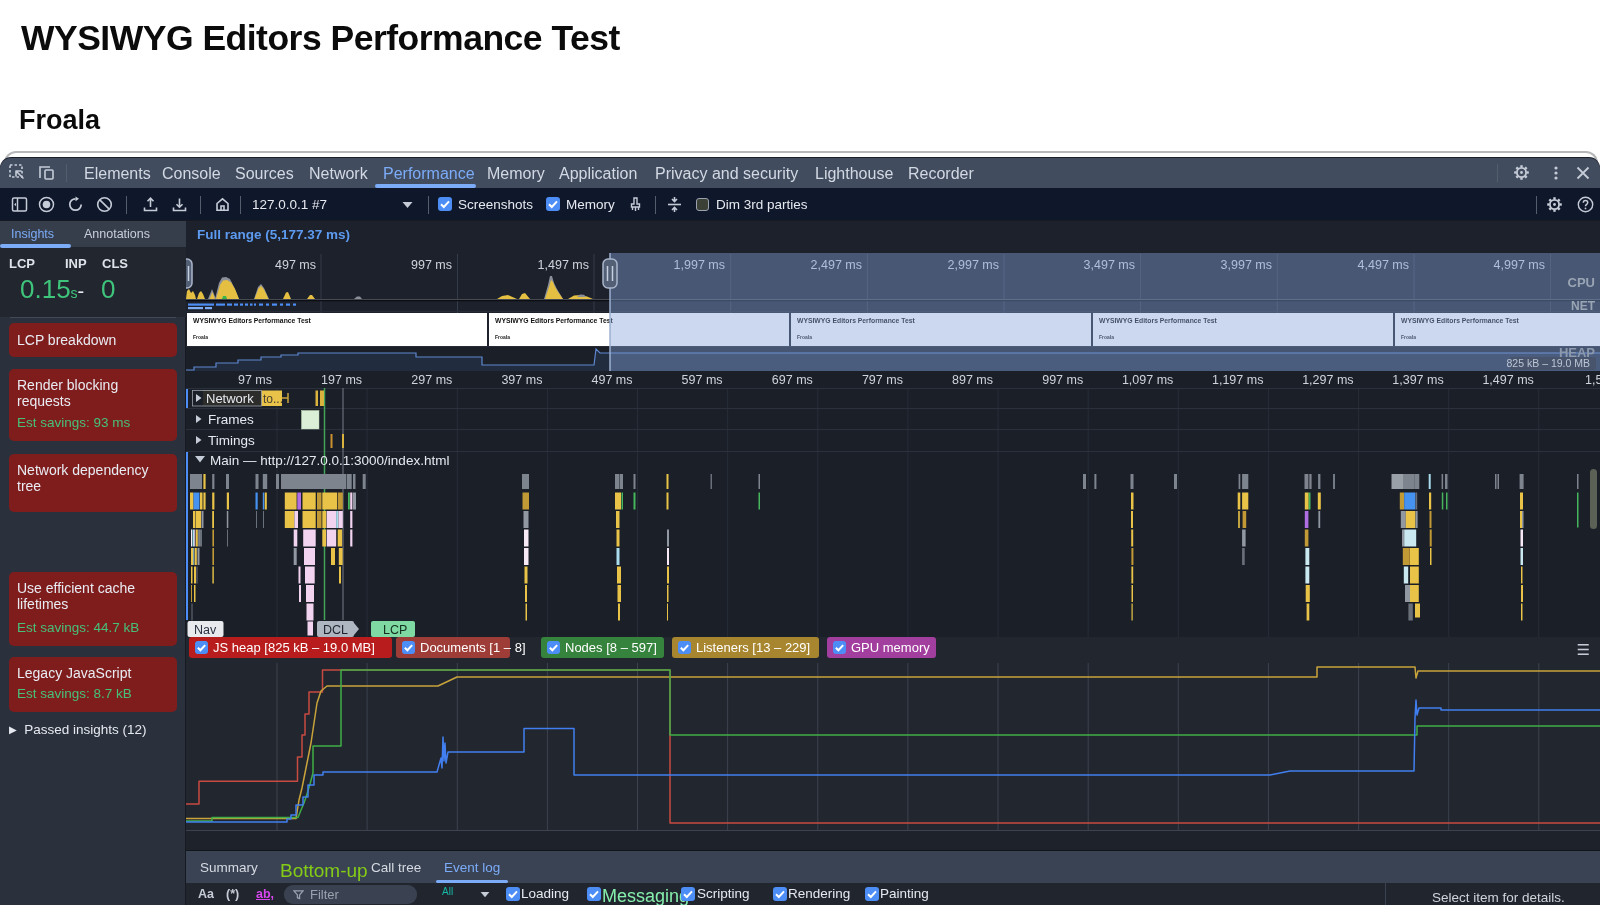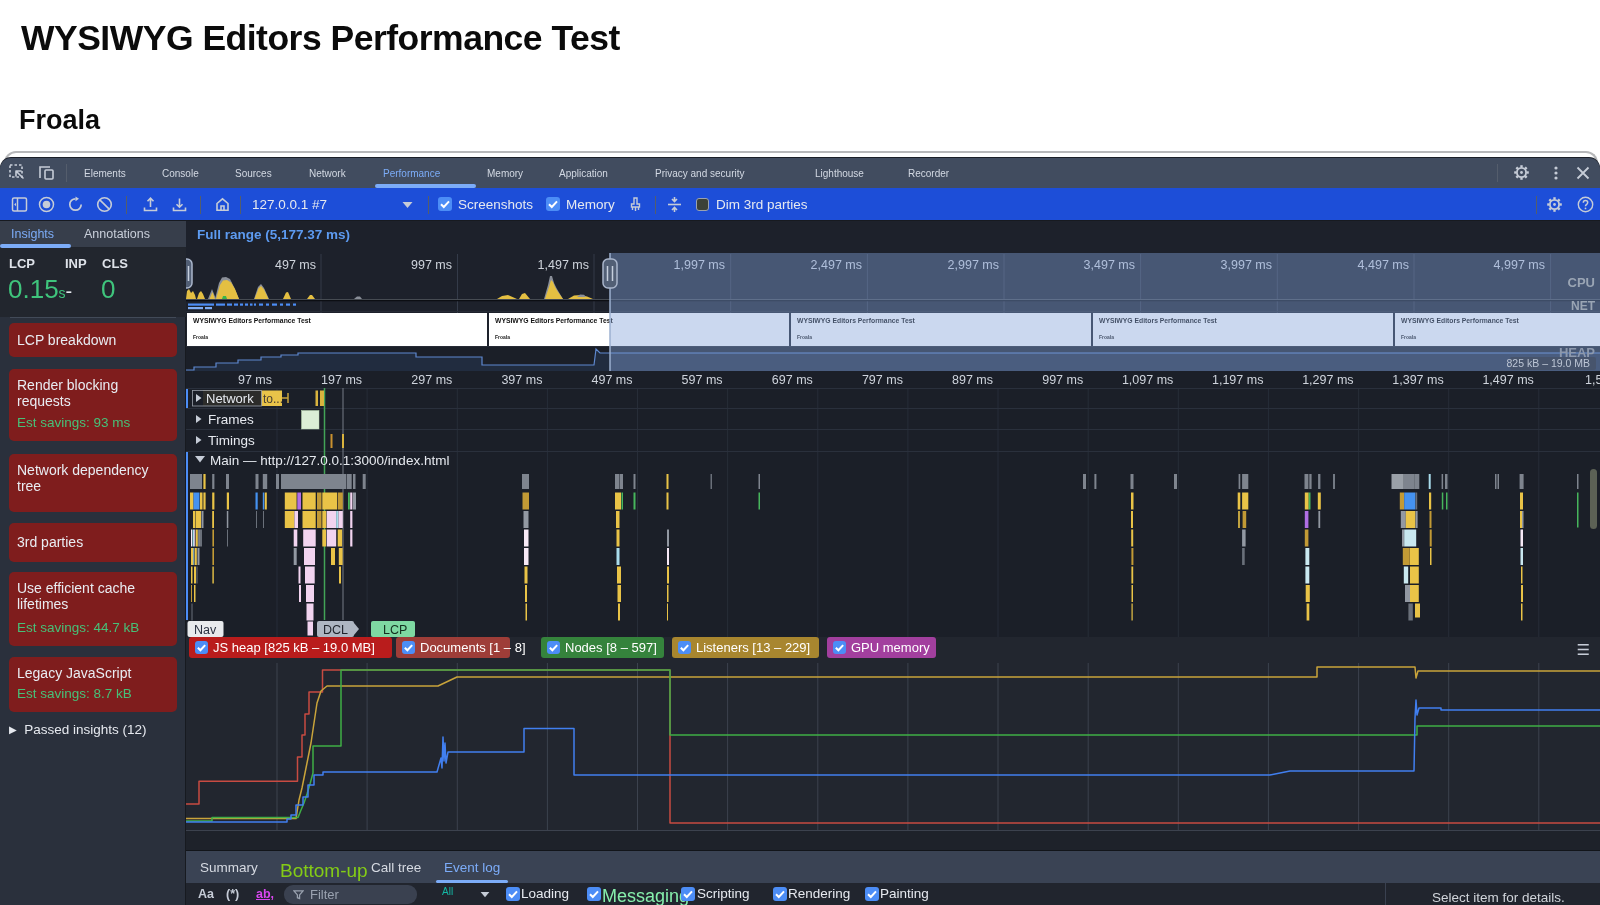--- a/index.html
+++ b/index.html
@@ -3,24 +3,24 @@
 <meta charset="utf-8">
 <style>
   * { margin:0; padding:0; box-sizing:border-box; }
   html,body { width:1600px; height:905px; background:#fff; font-family:"Liberation Sans", sans-serif; overflow:hidden; }
   #h1 { position:absolute; left:21px; top:18px; font-size:35.5px; font-weight:bold; color:#0b0b0b; letter-spacing:-0.5px; }
   #h2 { position:absolute; left:19px; top:105px; font-size:27px; font-weight:bold; color:#0b0b0b; }
   #winline { position:absolute; left:4px; top:151px; width:1594px; height:40px; border:2px solid #b7b8ba; border-bottom:none; border-radius:12px 12px 0 0; }
   #dt { position:absolute; left:0px; top:157px; width:1600px; height:748px; border-radius:11px 11px 0 0; overflow:hidden; background:#1b1f28; }
   
   #tabsbar { position:absolute; left:0; top:158px; width:1600px; height:30px; background:#414c5f; border-radius:11px 11px 0 0; }
-  #row2 { position:absolute; left:0; top:188px; width:1600px; height:33px; background:#1d4ed8; border-bottom:1px solid #171a20; }
+  #row2 { position:absolute; left:0; top:188px; width:1600px; height:33px; background:#0f172a; border-bottom:1px solid #171a20; }
   #sidebar { position:absolute; left:0; top:221px; width:186px; height:684px; background:#2a303c; border-right:1px solid #171a20; }
   #main { position:absolute; left:186px; top:221px; width:1414px; height:684px; background:#1d212b; }
-  .tab { display:inline-block; font-size:10px; font-weight:500; color:#d3d9e3; line-height:31px; vertical-align:top; }
+  .tab { display:inline-block; font-size:16px; font-weight:500; color:#d3d9e3; line-height:31px; vertical-align:top; }
   .sep { display:inline-block; width:1px; height:18px; background:#545d6c; vertical-align:middle; }
   .cb { display:inline-block; width:14px; height:14px; border-radius:3px; background:#4c8df6; vertical-align:middle; position:relative; }
   .cb svg { position:absolute; left:1px; top:1px; }
   .cbu { display:inline-block; width:13px; height:13px; border-radius:3px; background:transparent; border:1.5px solid #9aa2b0; vertical-align:middle; }
   .icon { display:inline-block; vertical-align:middle; }
   .card { position:absolute; left:9px; width:168px; background:#7f1d1d; border-radius:5px; color:#e9ecf2; font-size:14px; }
   .card .tt { position:absolute; left:8px; font-weight:500; }
   .grn { color:#47c078; }
   .pill { position:absolute; top:0; height:21px; border-radius:3px; color:#fff; font-size:13px; line-height:21px; white-space:nowrap; }
   .pill .cb { margin:0 5px 2px 6px; width:13px; height:13px; }
@@ -168,35 +168,32 @@
 <div id="sidebar">
   <div style="position:absolute;left:0;top:0;width:186px;height:27px;background:#373e4b;border-bottom:1px solid #21252d">
     <span style="position:absolute;left:11px;top:6px;font-size:12.5px;font-weight:500;color:#7cacf8">Insights</span>
     <span style="position:absolute;left:84px;top:6px;font-size:12.5px;color:#c9cfda">Annotations</span>
     <div style="position:absolute;left:0px;top:23px;width:71px;height:3.5px;background:#7cacf8;border-radius:2px"></div>
   </div>
   <div style="position:absolute;left:0;top:27px;width:186px;height:69px;background:#22262e"></div>
   <div style="position:absolute;left:9px;top:35px;font-size:13px;font-weight:bold;color:#dee2e9">LCP</div>
   <div style="position:absolute;left:65px;top:35px;font-size:13px;font-weight:bold;color:#dee2e9">INP</div>
   <div style="position:absolute;left:102px;top:35px;font-size:13px;font-weight:bold;color:#dee2e9">CLS</div>
-  <div style="position:absolute;left:8px;top:53px;font-size:26px;color:#3fc47c">0.15<span style="font-size:14px">s</span><span style="color:#e8ebf1;font-size:20px">-</span></div>
+  <div style="position:absolute;left:20px;top:53px;font-size:26px;color:#3fc47c">0.15<span style="font-size:14px">s</span><span style="color:#e8ebf1;font-size:20px">-</span></div>
   <div style="position:absolute;left:101px;top:53px;font-size:26px;color:#3fc47c">0</div>
   <div style="position:absolute;left:10px;top:96px;width:166px;height:1px;background:#424a58"></div>
   <div class="card" style="top:102px;height:34px">
       <div class="tt" style="top:9px">LCP breakdown</div>
     </div>
   <div class="card" style="top:148px;height:72px">
     <div class="tt" style="top:8px">Render blocking<br>requests</div>
     <div class="tt grn" style="top:46px;font-size:13.5px">Est savings: 93 ms</div>
   </div>
   <div class="card" style="top:233px;height:58px">
       <div class="tt" style="top:8px">Network dependency<br>tree</div>
-    </div>
-  <div class="card" style="top:302px;height:39px">
-      <div class="tt" style="top:11px">3rd parties</div>
     </div>
   <div class="card" style="top:351px;height:74px">
     <div class="tt" style="top:8px">Use efficient cache<br>lifetimes</div>
     <div class="tt grn" style="top:48px;font-size:13.5px">Est savings: 44.7 kB</div>
   </div>
   <div class="card" style="top:436px;height:55px">
     <div class="tt" style="top:8px">Legacy JavaScript</div>
     <div class="tt grn" style="top:29px;font-size:13.5px">Est savings: 8.7 kB</div>
   </div>
   <div style="position:absolute;left:9px;top:501px;font-size:13.5px;color:#e6e9ef"><span style="font-size:10px;vertical-align:1px">▶</span>&nbsp; Passed insights (12)</div>

